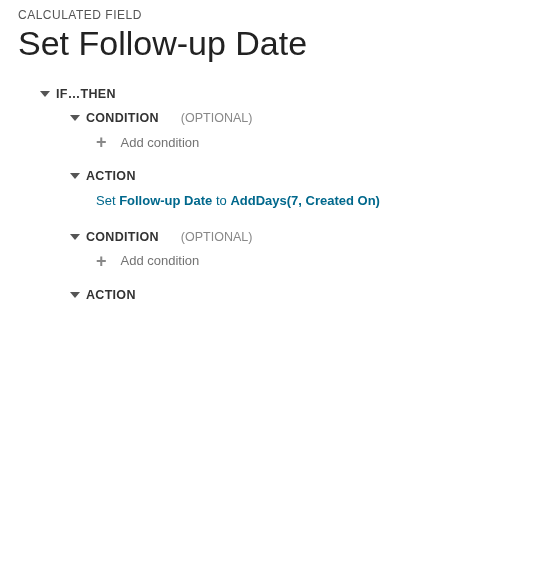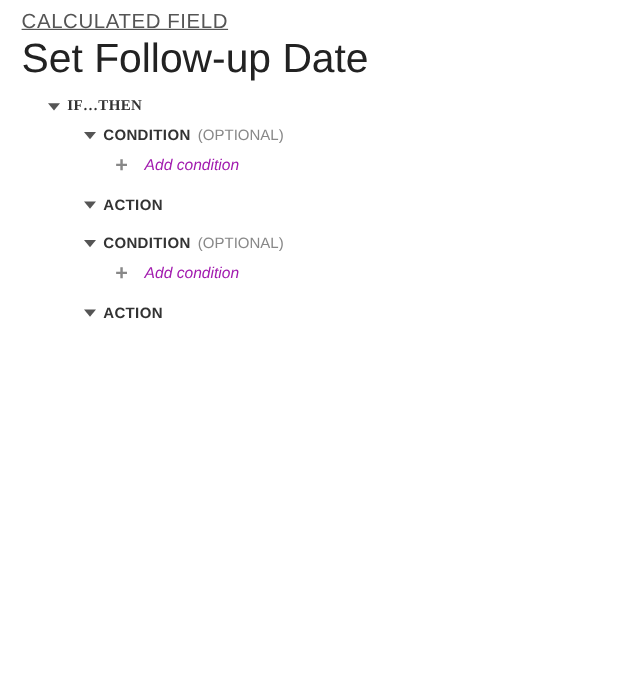--- a/index.html
+++ b/index.html
@@ -4,32 +4,31 @@
 <style>
   * { box-sizing: border-box; margin: 0; padding: 0; }
   body {
     font-family: "Segoe UI", Arial, sans-serif;
     background: #fff;
     color: #333;
     width: 533px;
     padding: 8px 18px;
   }
   .breadcrumb {
-    font-size: 17px;
+    font-size: 12px;
     letter-spacing: 0.5px;
     color: #555;
     text-transform: uppercase;
-    text-decoration: underline;
   }
   .page-title {
     font-size: 34px;
     font-weight: 300;
     color: #222;
     margin-top: 2px;
-    margin-bottom: 12px;
+    margin-bottom: 24px;
   }
   .section {
     margin-bottom: 10px;
   }
   .row {
     display: flex;
     align-items: center;
     gap: 6px;
     margin-bottom: 8px;
   }
@@ -43,23 +42,23 @@
   .heading {
     font-size: 12.5px;
     font-weight: 700;
     color: #333;
     letter-spacing: 0.3px;
   }
   .optional {
     font-size: 12.5px;
     font-weight: 400;
     color: #888;
-    margin-left: 0;
+    margin-left: 16px;
   }
-  .indent1 { padding-left: 22px; font-family: Liberation Serif, serif; }
+  .indent1 { padding-left: 22px; }
   .indent2 { padding-left: 52px; text-align: center; }
   .rule-line {
     font-size: 13px;
     line-height: 1.6;
     margin-bottom: 6px;
     padding-left: 78px;
   }
   .green { color: #1a8f1a; }
   .green-bold { color: #1a8f1a; font-weight: 700; }
   .blue { color: #00688c; }
@@ -72,22 +71,21 @@
     margin: 8px 0 18px 0;
   }
   .plus-icon {
     font-size: 18px;
     font-weight: 700;
     color: #888;
     line-height: 1;
   }
   .add-label {
     font-size: 13px;
-    color: #a21caf;
-    font-style: italic;
+    color: #737373;
   }
   .sub-block { margin-top: 10px; }
 </style>
 </head>
 <body>
 
 <div class="breadcrumb">CALCULATED FIELD</div>
 <h1 class="page-title">Set Follow-up Date</h1>
 
 <div class="section">
@@ -108,20 +106,23 @@
       <span class="plus-icon">+</span>
       <span class="add-label">Add condition</span>
     </div>
   </div>
 
   <div class="sub-block">
     <div class="row indent2">
       <span class="tri"></span>
       <span class="heading">ACTION</span>
     </div>
+    <div class="rule-line">
+      <span class="blue">Set </span><span class="blue-bold">Follow-up Date</span><span class="blue"> to </span><span class="blue-bold">AddDays(7, Created On)</span>
+    </div>
   </div>
 </div>
 
 <div class="section" style="margin-top:18px;">
 
   <div class="sub-block">
     <div class="row indent2">
       <span class="tri"></span>
       <span class="heading">CONDITION</span>
       <span class="optional">(OPTIONAL)</span>

